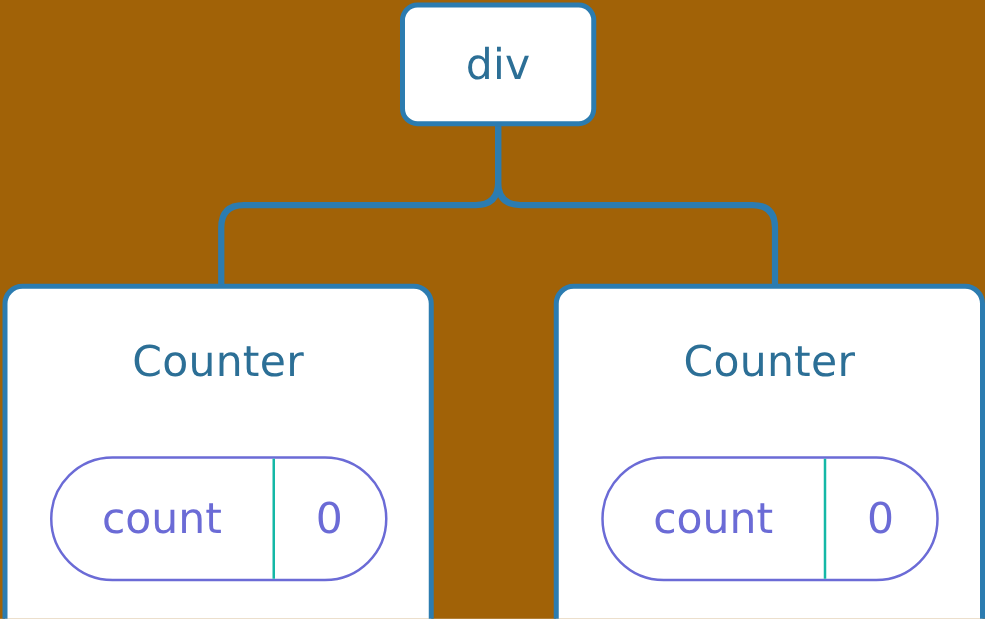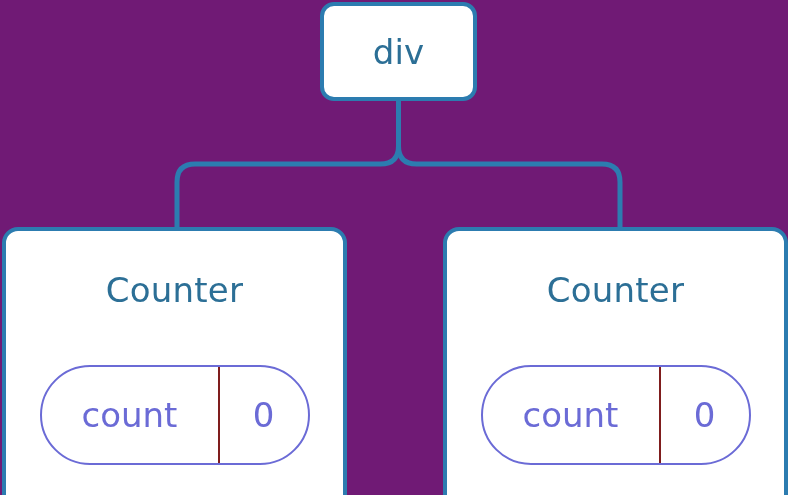--- a/index.html
+++ b/index.html
@@ -10,21 +10,21 @@
     width: 788px;
     height: 495px;
     overflow: hidden;
     font-family: "DejaVu Sans", "Liberation Sans", sans-serif;
   }
 
   #stage {
     position: relative;
     width: 788px;
     height: 495px;
-    background: #701a75;
+    background: #a16207;
     overflow: hidden;
   }
 
   
   #connectors {
     position: absolute;
     left: 0;
     top: 0;
     width: 788px;
     height: 495px;
@@ -95,21 +95,21 @@
     align-items: center;
     justify-content: center;
     color: #6b6bd6;
     font-size: 34px;
     line-height: 1;
     box-sizing: border-box;
   }
 
   .pill-key {
     flex: 0 0 178px;
-    border-right: 2px solid #7f1d1d;
+    border-right: 2px solid #14b8a6;
     text-align: right;
   }
 
   .pill-val {
     flex: 1 1 auto;
   }
 </style>
 </head>
 <body>
 

